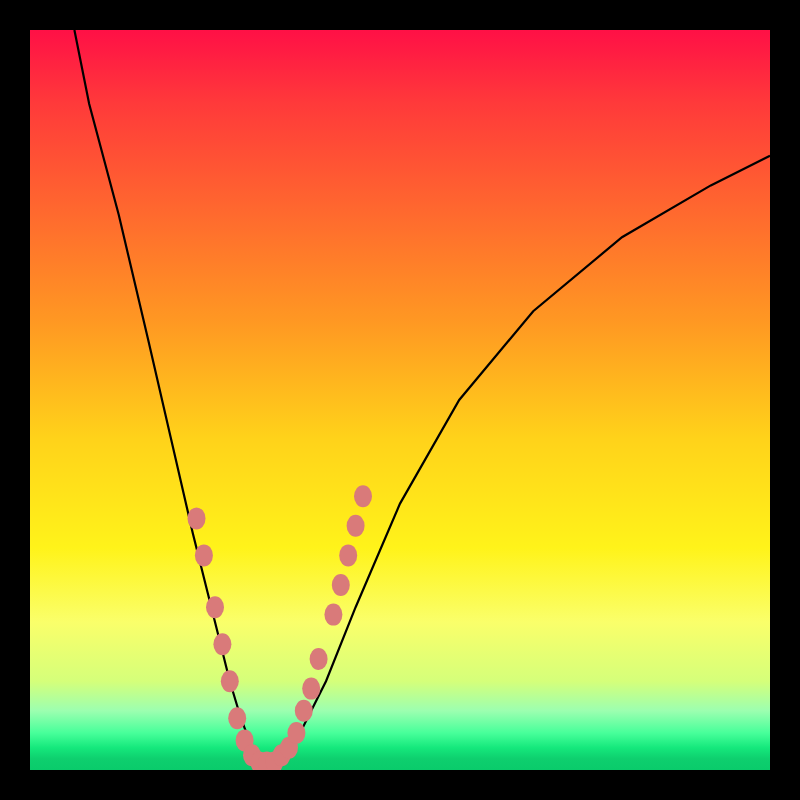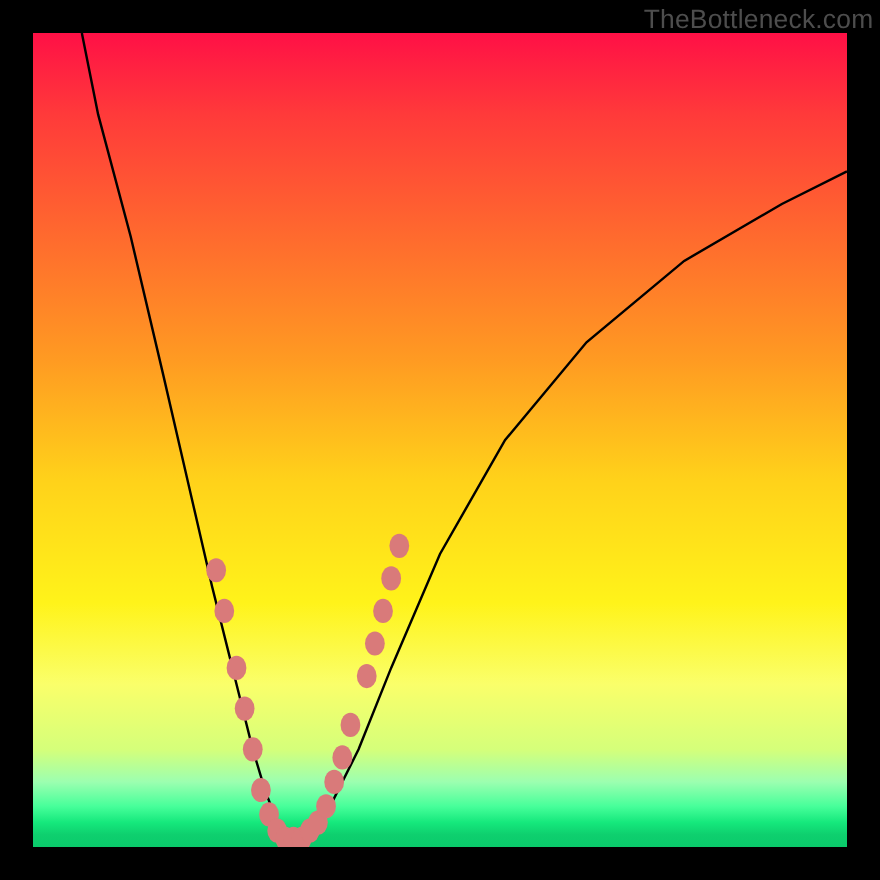--- a/index.html
+++ b/index.html
@@ -61,21 +61,20 @@
     stroke-width: 2.2;
   }
   .dot {
     fill: #d97a7a;
   }
 </style>
 </head>
 <body>
 
 <div class="outer">
-  <div class="watermark">TheBottleneck.com</div>
   <div class="plot-area">
     <svg class="curve-svg" viewBox="0 0 740 740" preserveAspectRatio="none">
       <path id="curve" class="curve-path" d="M44.4 0.0 L59.2 74.0 L88.8 185.0 L118.4 310.8 L140.6 407.0 L162.8 503.2 L177.6 562.4 L188.7 606.8 L199.8 651.2 L210.9 688.2 L222.0 717.8 L233.1 732.6 L244.2 732.6 L259.0 725.2 L273.8 695.6 L296.0 651.2 L325.6 577.2 L370.0 473.6 L429.2 370.0 L503.2 281.2 L592.0 207.2 L680.8 155.4 L740.0 125.8 "></path>
       <g id="dots">
           <ellipse cx="166.5" cy="488.4" rx="9" ry="11" class="dot"></ellipse>
           <ellipse cx="173.9" cy="525.4" rx="9" ry="11" class="dot"></ellipse>
           <ellipse cx="185.0" cy="577.2" rx="9" ry="11" class="dot"></ellipse>
           <ellipse cx="192.4" cy="614.2" rx="9" ry="11" class="dot"></ellipse>
           <ellipse cx="199.8" cy="651.2" rx="9" ry="11" class="dot"></ellipse>
           <ellipse cx="207.2" cy="688.2" rx="9" ry="11" class="dot"></ellipse>

